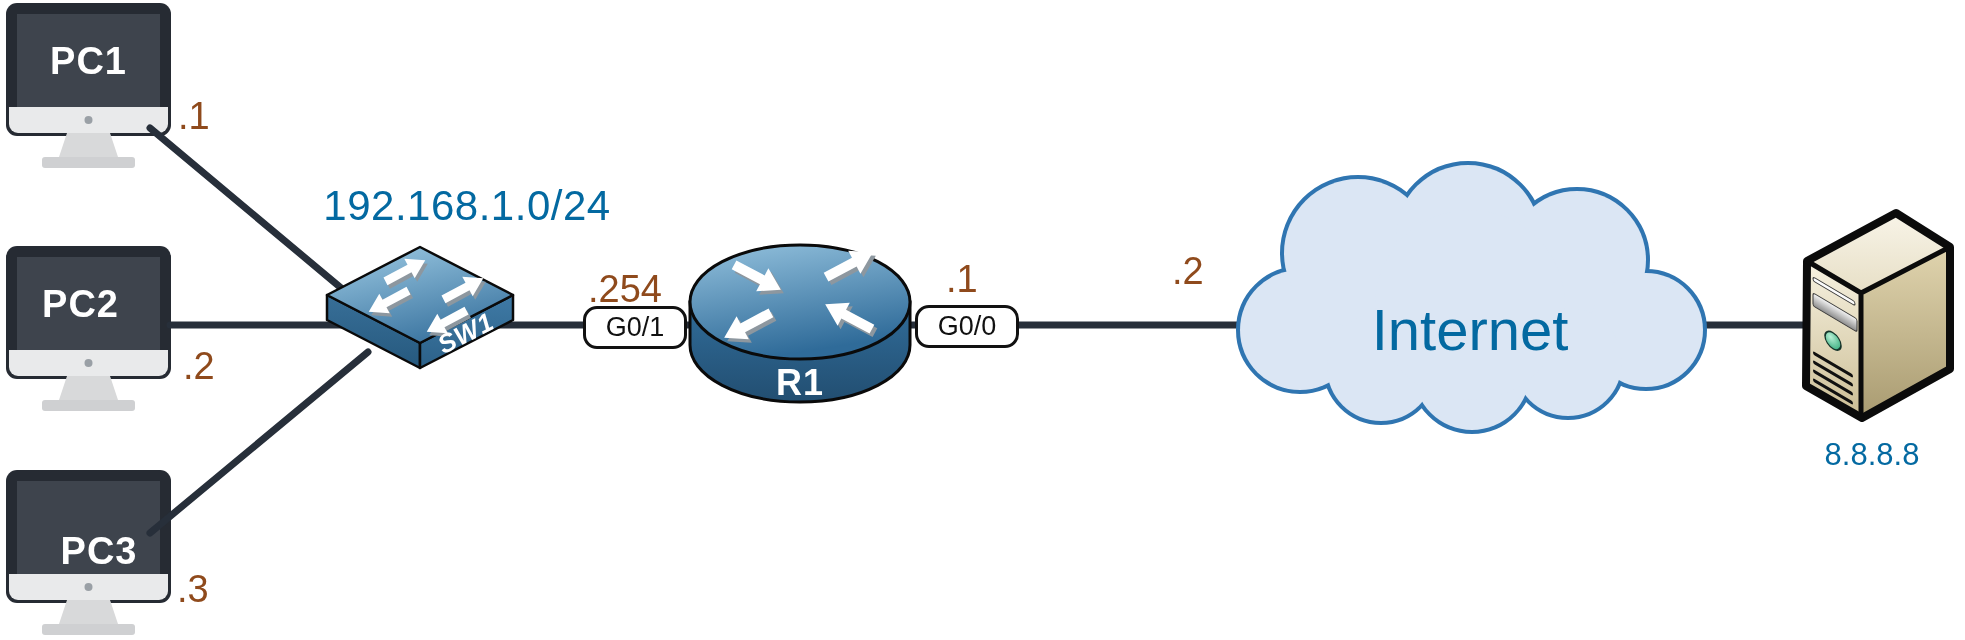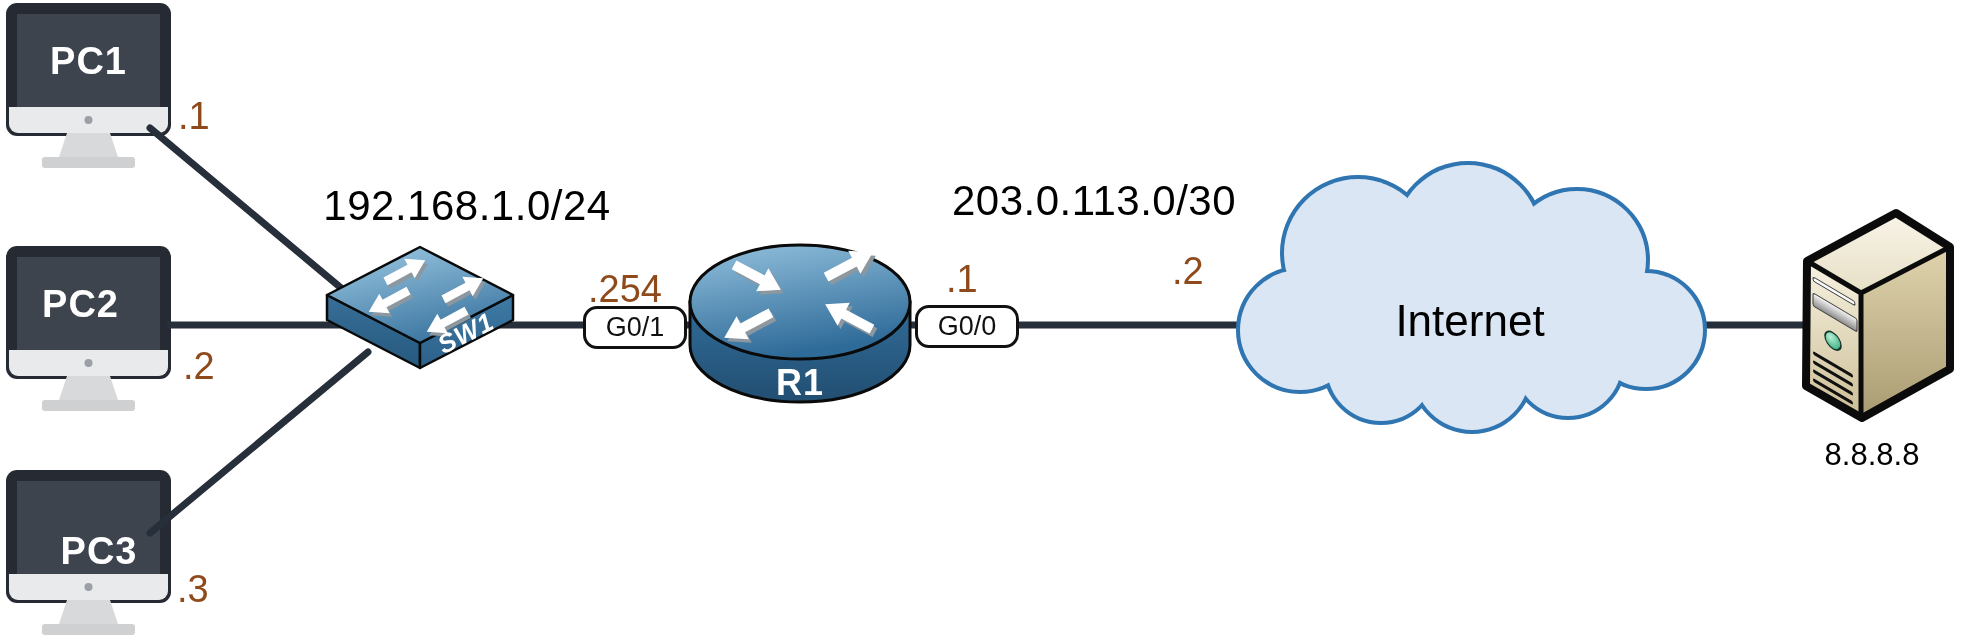--- a/index.html
+++ b/index.html
@@ -5,24 +5,24 @@
   * { margin:0; padding:0; box-sizing:border-box; }
   html,body { background:#ffffff; }
   body {
     width:1965px; height:640px;
     font-family:"Liberation Sans", sans-serif;
     position:relative; overflow:hidden;
   }
   .stage { position:absolute; left:0; top:0; width:1965px; height:640px;padding-left:34px; }
   svg.diagram { position:absolute; left:0; top:0; }
 
-  .label { position:absolute; color:#000000; white-space:nowrap; }
+  .label { position:absolute; color:#0369a1; white-space:nowrap; }
   .net-label { font-size:42px; letter-spacing:0.5px; text-align:center; }
   .ip-label  { font-size:38px; color:#8f4a1c; font-weight:500; }
-  .internet-label { font-size:44px; text-align:center; }
+  .internet-label { font-size:58px; text-align:center; }
   .server-ip { font-size:31px; text-align:center; }
 
   .pc-name {
     position:absolute; display:flex; align-items:center; justify-content:center;
     color:#ffffff; font-weight:700; font-size:38px; letter-spacing:1px;
   }
   .sw-name {
     position:absolute; color:#ffffff; font-weight:800; font-style:italic;
     font-size:26px; letter-spacing:1px; text-align:center;
     transform:rotate(-27deg);
@@ -195,21 +195,20 @@
   <div class="pc-name" style="left:6px; top:506px; width:186px; height:90px;">PC3</div>
 
   <div class="label ip-label" style="left:178px;  top:95px;">.1</div>
   <div class="label ip-label" style="left:183px;  top:345px;">.2</div>
   <div class="label ip-label" style="left:177px;  top:568px;">.3</div>
   <div class="label ip-label" style="left:588px;  top:248px;margin-top:20px;">.254</div>
   <div class="label ip-label" style="left:946px;  top:258px;">.1</div>
   <div class="label ip-label" style="left:1172px; top:250px;">.2</div>
 
   <div class="label net-label" style="left:317px; top:182px; width:300px;">192.168.1.0/24</div>
-  <div class="label net-label" style="left:944px; top:177px; width:300px;">203.0.113.0/30</div>
 
   <div class="sw-name" style="left:428px; top:318px; width:76px;">SW1</div>
   <div class="r-name" style="left:772px; top:362px; width:56px;">R1</div>
 
   <div class="pill" style="left:583px; top:306px; width:104px; height:43px;">G0/1</div>
   <div class="pill" style="left:915px; top:305px; width:104px; height:43px;">G0/0</div>
 
   <div class="label internet-label" style="left:1345px; top:296px; width:250px;">Internet</div>
   <div class="label server-ip" style="left:1787px; top:437px; width:170px;">8.8.8.8</div>
 

